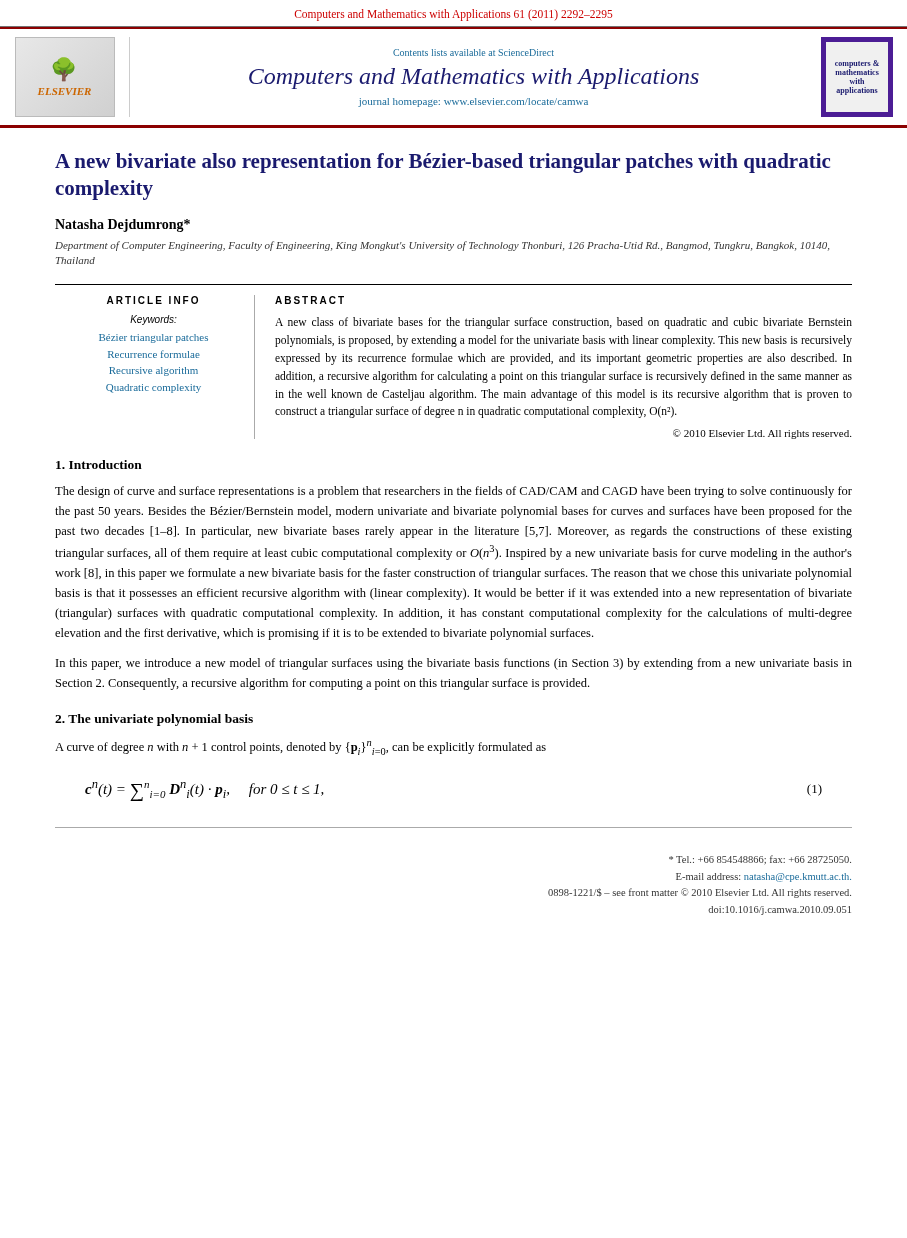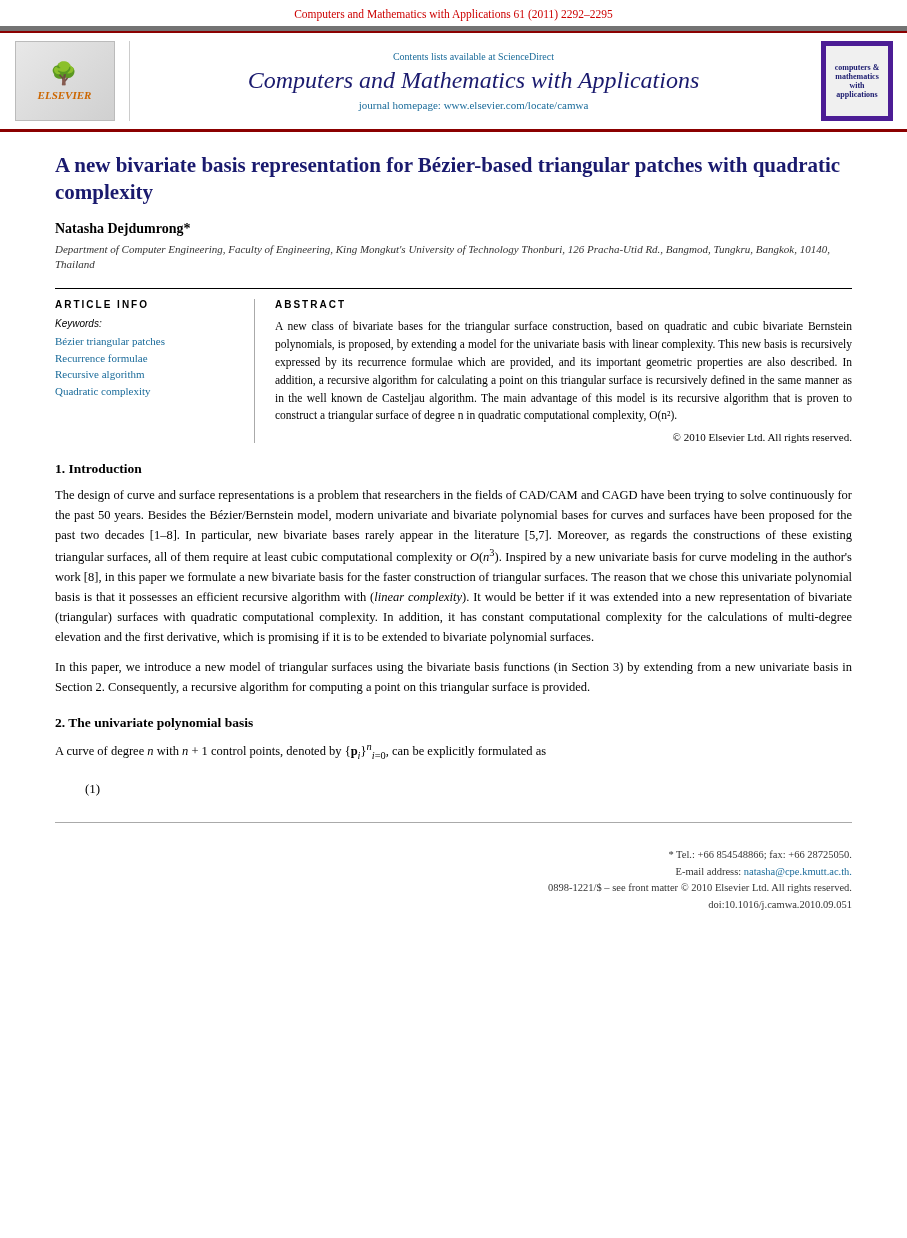--- a/index.html
+++ b/index.html
@@ -9,21 +9,21 @@
       font-size: 13px;
       color: #000;
       width: 907px;
       min-height: 1238px;
     }
 
     .top-bar {
       background: #fff;
       text-align: center;
       padding: 6px 0 4px 0;
-      border-bottom: 5px solid #737373;
+      border-bottom: 1px solid #737373;
     }
     .top-bar a {
       color: #c00;
       font-size: 11.5px;
       text-decoration: none;
     }
 
     .journal-header {
       display: flex;
       align-items: stretch;
@@ -154,20 +154,21 @@
       border-top: 1px solid #000;
       padding-top: 10px;
       margin-bottom: 16px;
     }
 
     .article-info {
       width: 200px;
       flex-shrink: 0;
       border-right: 1px solid #aaa;
       padding-right: 2px;
+      text-align: center;
     }
     .article-info h3 {
       font-size: 10px;
       font-weight: bold;
       letter-spacing: 2px;
       text-transform: uppercase;
       margin-bottom: 8px;
       color: #000;
       font-family: Arial, sans-serif;
     }
@@ -215,21 +216,20 @@
     }
 
     .body-text {
       font-size: 12.5px;
       line-height: 1.6;
       text-align: justify;
       margin-bottom: 10px;
     }
 
     .body-text .italic {
-      font-style: italic;
     }
 
     .formula-block {
       display: flex;
       align-items: center;
       justify-content: space-between;
       margin: 16px 30px;
     }
     .formula {
       font-size: 15px;
@@ -284,21 +284,21 @@
 
   <div class="journal-logo-right">
     <div class="right-logo-box">
       <div class="rlogo-title">computers &amp; mathematics with applications</div>
     </div>
   </div>
 </div>
 
 <div class="main-content">
 
-  <div class="paper-title">A new bivariate basis representation for Bézier-based triangular patches with quadratic complexity</div>
+  <div class="paper-title">A new bivariate also representation for Bézier-based triangular patches with quadratic complexity</div>
 
   <div class="author-name">
     <span>Natasha Dejdumrong*</span>
   </div>
 
   <div class="affiliation">Department of Computer Engineering, Faculty of Engineering, King Mongkut's University of Technology Thonburi, 126 Pracha-Utid Rd., Bangmod, Tungkru, Bangkok, 10140, Thailand</div>
 
   <div class="two-col">
 
     <div class="article-info">
@@ -327,20 +327,23 @@
     In this paper, we introduce a new model of triangular surfaces using the bivariate basis functions (in Section 3) by extending from a new univariate basis in Section 2. Consequently, a recursive algorithm for computing a point on this triangular surface is provided.
   </div>
 
   <div class="section-title">2.   The univariate polynomial basis</div>
 
   <div class="body-text">
     A curve of degree <i>n</i> with <i>n</i> + 1 control points, denoted by {<b>p</b><sub><i>i</i></sub>}<sup><i>n</i></sup><sub><i>i</i>=0</sub>, can be explicitly formulated as
   </div>
 
   <div class="formula-block">
+    <div class="formula">
+      <b><i>c</i></b><sup><i>n</i></sup>(<i>t</i>) = <span class="sigma">∑</span><sup style="font-size:11px;"><i>n</i></sup><sub style="font-size:11px;"><i>i</i>=0</sub> <b>D</b><sup><i>n</i></sup><sub><i>i</i></sub>(<i>t</i>) · <b>p</b><sub><i>i</i></sub>,&nbsp;&nbsp;&nbsp;&nbsp; for 0 ≤ <i>t</i> ≤ 1,
+    </div>
     <div class="formula-num">(1)</div>
   </div>
 
   <div class="footnote-area">
     <div>* Tel.: +66 854548866; fax: +66 28725050.</div>
     <div>
       <span>E-mail address:</span>
       <span style="color:#1a6b9a;">natasha@cpe.kmutt.ac.th.</span>
     </div>
     <div>0898-1221/$ – see front matter © 2010 Elsevier Ltd. All rights reserved.</div>

